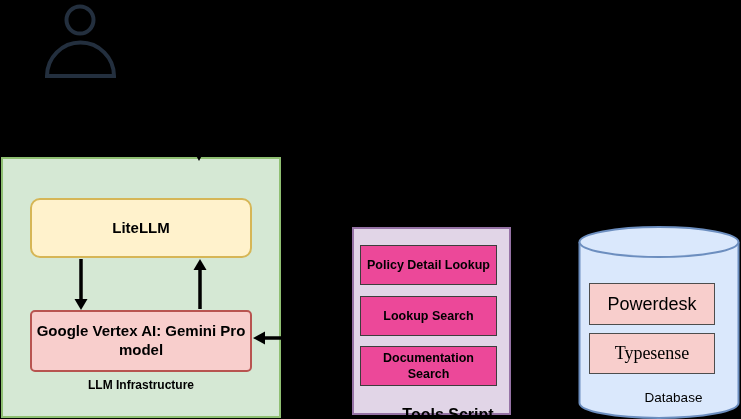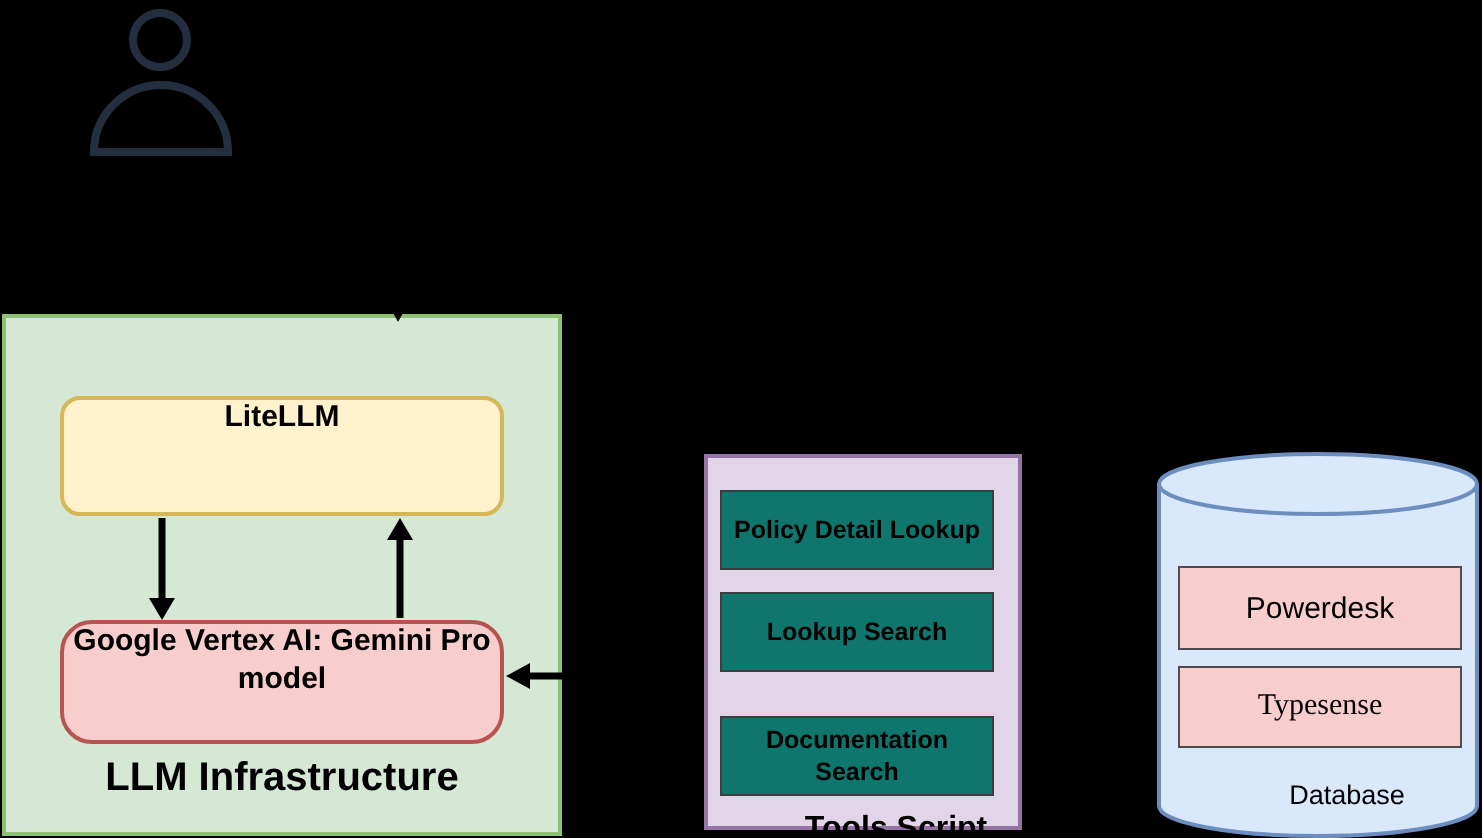--- a/index.html
+++ b/index.html
@@ -15,67 +15,67 @@
 
   
   .group-llm {
     left: 1px; top: 157px; width: 280px; height: 261px;
     background: #d5e8d4;
     border: 2px solid #8fbf72;
   }
   .group-llm-label {
     left: 1px; top: 378px; width: 280px;
     text-align: center;
-    font-weight: bold; font-size: 20px;
+    font-weight: bold; font-size: 12px;
   }
 
   .node {
-    display: flex; align-items: flex-start; justify-content: center;
+    display: flex; align-items: center; justify-content: center;
     text-align: center;
     font-weight: bold; font-size: 15px;
     line-height: 1.25;
   }
   .node-litellm {
     left: 30px; top: 198px; width: 222px; height: 60px;
     background: #fff2cc; border: 2px solid #d6b656; border-radius: 10px;
   }
   .node-vertex {
     left: 30px; top: 310px; width: 222px; height: 62px;
-    background: #f8cecc; border: 2px solid #b85450; border-radius: 16px;
+    background: #f8cecc; border: 2px solid #b85450; border-radius: 5px;
     padding: 0 3px;
   }
 
   
   .group-tools {
     left: 352px; top: 227px; width: 159px; height: 188px;
     background: #e1d5e7;
     border: 2px solid #9673a6;
   }
   .group-tools-label {
     left: 352px; top: 406px; width: 192px;
     text-align: center; font-weight: bold; font-size: 16px;
   }
   .tool-box {
     left: 360px; width: 137px; height: 40px;
-    background: #0f766e; border: 1px solid #3d3d3d;
+    background: #ec4899; border: 1px solid #3d3d3d;
     display: flex; align-items: center; justify-content: center;
     text-align: center;
     font-weight: bold; font-size: 12.5px; line-height: 1.3;
     padding: 0 4px;
   }
   .tool-1 { top: 245px; }
   .tool-2 { top: 296px; }
-  .tool-3 { top: 346px; margin-top: 12px; }
+  .tool-3 { top: 346px; }
 
   
   .db-box {
-    left: 589px; width: 142px;
+    left: 589px; width: 126px;
     background: #f8cecc; border: 1px solid #4d4d4d;
     display: flex; align-items: center; justify-content: center;
-    font-size: 15px;
+    font-size: 18px;
   }
   .db-1 { top: 283px; height: 42px; }
   .db-2 { top: 333px; height: 41px; font-family: Liberation Serif, serif; }
   .db-label {
     left: 578px; top: 390px; width: 191px;
     text-align: center; font-size: 13.5px;
   }
 
   svg { position: absolute; left: 0; top: 0; }
   .overlay { pointer-events: none; }

